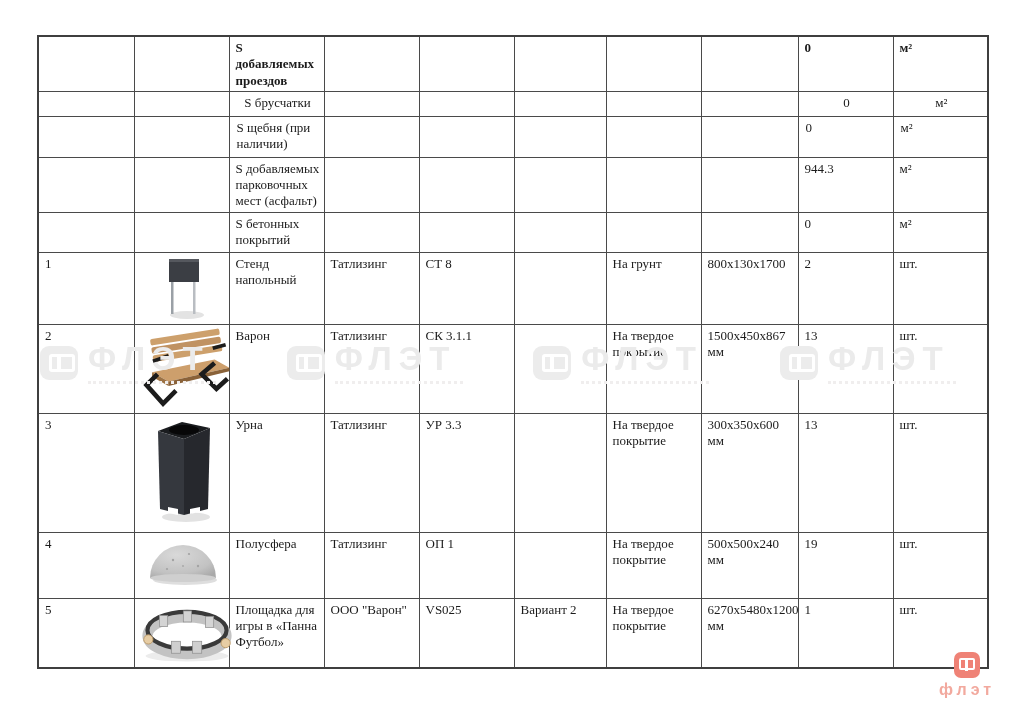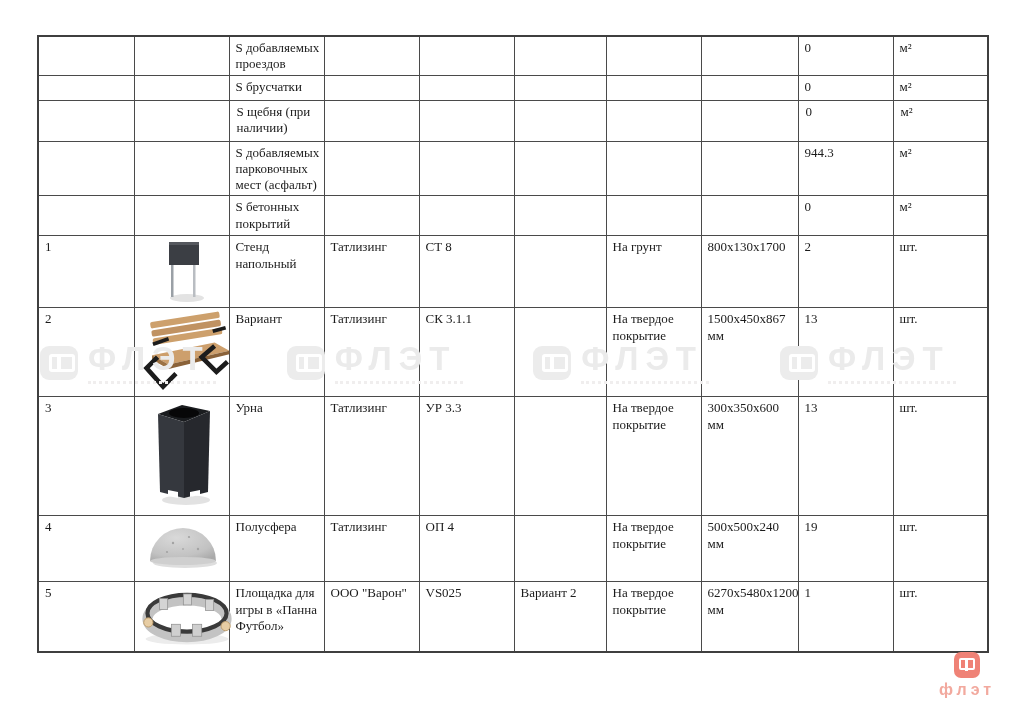--- a/index.html
+++ b/index.html
@@ -6,22 +6,22 @@
   html, body { width: 1024px; height: 725px; background: #ffffff; overflow: hidden; }
   body { font-family: "Liberation Serif", "DejaVu Serif", serif; color: #1b1b1b; position: relative; }
 
   .sheet { position: absolute; left: 0; top: 0; width: 1024px; height: 725px; background: #fff; }
 
   table.spec { position: absolute; left: 37px; top: 35px; width: 950px;
     border-collapse: collapse; table-layout: fixed; background: transparent; }
   table.spec td { border: 1px solid #4a4a4a; vertical-align: top;
     padding: 3px 4px 2px 6px; font-size: 13px; line-height: 1.25; }
   table.spec { border: 2px solid #3f3f3f; }
-  table.spec tr.rh1 td { height: 38px; }
-  table.spec tr.rh2 td { height: 25px; }
+  table.spec tr.rh1 td { height: 38px; font-weight: bold; }
+  table.spec tr.rh2 td { height: 25px; text-align: center; }
   table.spec tr.rh3 td { height: 41px; padding-left: 7px; }
   table.spec tr.rh4 td { height: 54px; }
   table.spec tr.rh5 td { height: 40px; margin-left: 28px; }
   table.spec tr.rh6 td { height: 70px; }
   table.spec tr.rh7 td { height: 87px; }
   table.spec tr.rh8 td { height: 119px; }
   table.spec tr.rh9 td { height: 66px; }
   table.spec tr.rh10 td { height: 70px; }
   td.imgcell { text-align: center; padding: 2px 1px; }
   td.imgcell svg { display: block; margin: 0 auto; }
@@ -162,21 +162,21 @@
           </g>
           <polygon points="12,48 80,34 96,43 30,58" fill="#cd9f6c"></polygon>
           <polygon points="12,48 30,58 30,63 12,53" fill="#9c7244"></polygon>
           <polygon points="30,58 96,43 96,47 30,63" fill="#8a6239"></polygon>
           <path d="M18,50 L6,62 L24,82 L38,68" stroke="#1c1c1c" stroke-width="5" fill="none"></path>
           <path d="M80,38 L66,50 L82,66 L94,55" stroke="#1c1c1c" stroke-width="5" fill="none"></path>
           <path d="M13,36 L30,30" stroke="#1c1c1c" stroke-width="4" fill="none"></path>
           <path d="M78,22 L92,18" stroke="#1c1c1c" stroke-width="4" fill="none"></path>
         </svg>
       </td>
-      <td>Вариант</td>
+      <td>Варон</td>
       <td>Татлизинг</td>
       <td>СК 3.1.1</td>
       <td></td>
       <td>На твердое покрытие</td>
       <td>1500х450х867 мм</td>
       <td>13</td>
       <td>шт.</td>
     </tr>
 
     <tr class="rh8">
@@ -218,21 +218,21 @@
           <ellipse cx="40" cy="42" rx="33" ry="4" fill="#cfcfcf"></ellipse>
           <circle cx="30" cy="24" r="1.2" fill="#a3a3a3"></circle>
           <circle cx="46" cy="18" r="1.1" fill="#a3a3a3"></circle>
           <circle cx="55" cy="30" r="1.2" fill="#a3a3a3"></circle>
           <circle cx="24" cy="33" r="1.1" fill="#a3a3a3"></circle>
           <circle cx="40" cy="30" r="1.1" fill="#ababab"></circle>
         </svg>
       </td>
       <td>Полусфера</td>
       <td>Татлизинг</td>
-      <td>ОП 4</td>
+      <td>ОП 1</td>
       <td></td>
       <td>На твердое покрытие</td>
       <td>500х500х240 мм</td>
       <td>19</td>
       <td>шт.</td>
     </tr>
 
     <tr class="rh10">
       <td>5</td>
       <td class="imgcell">

